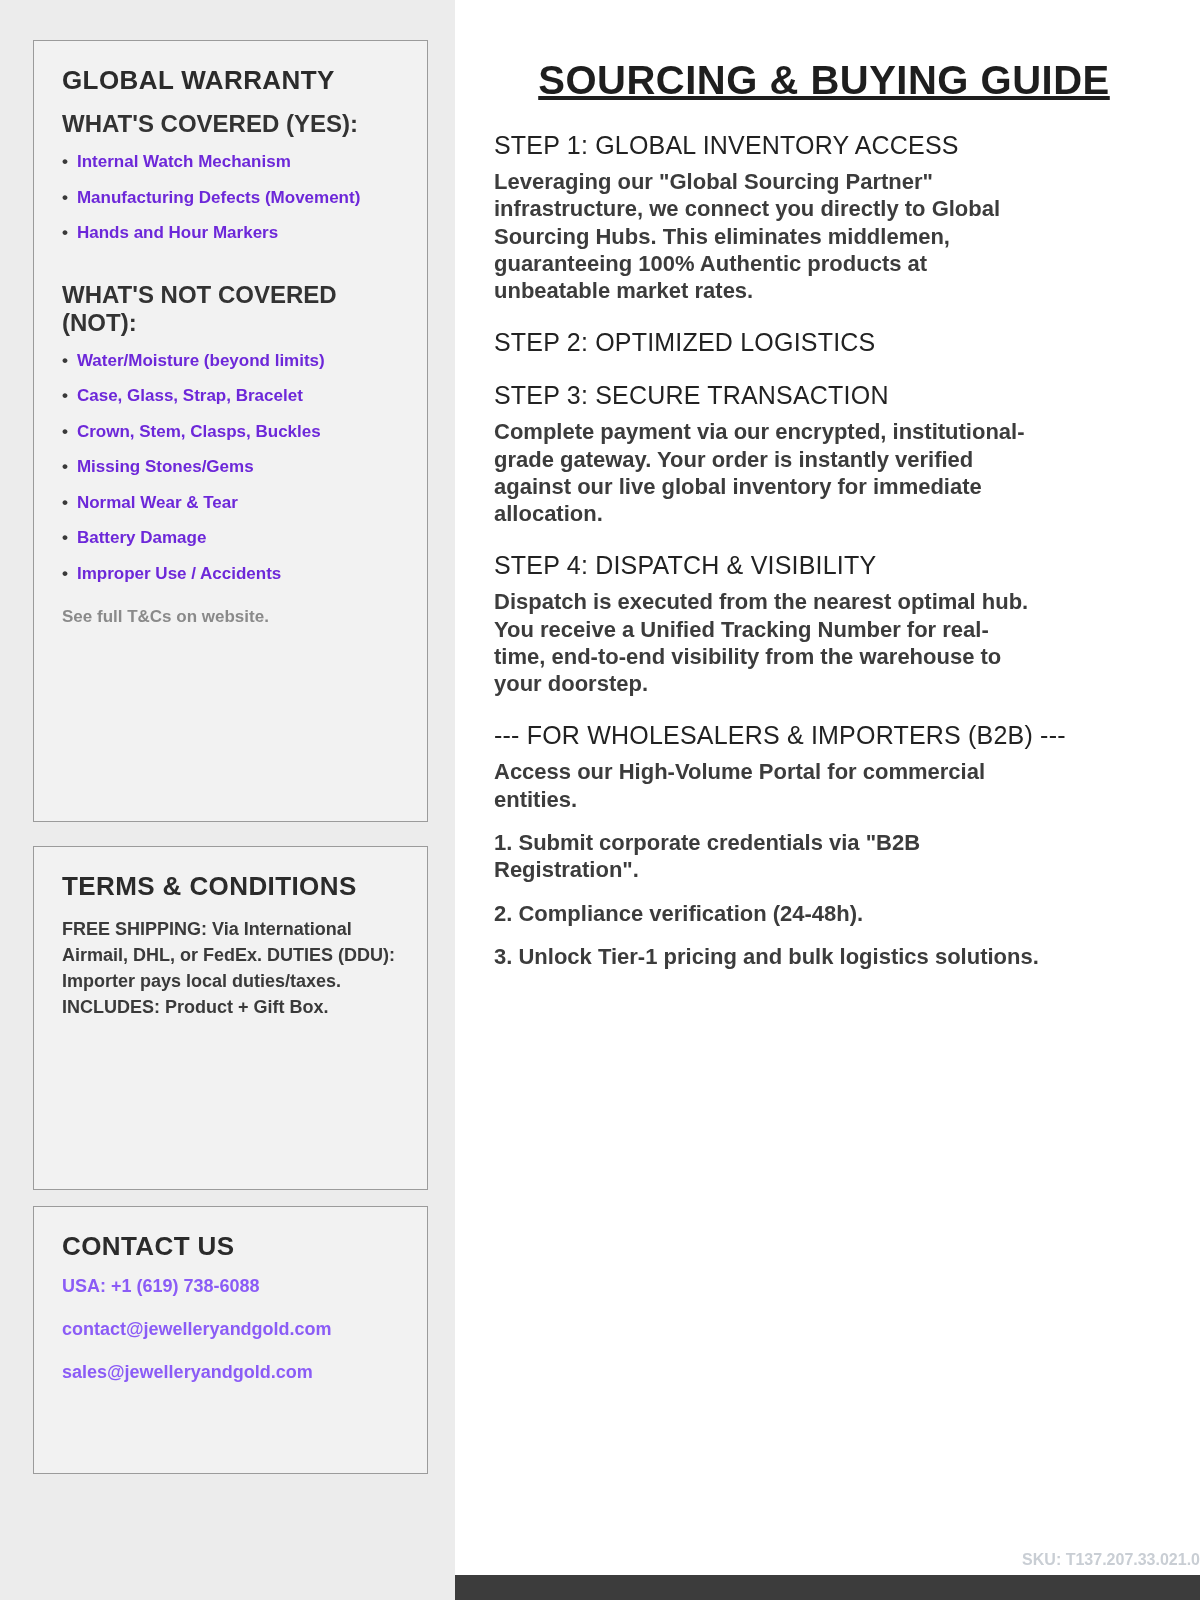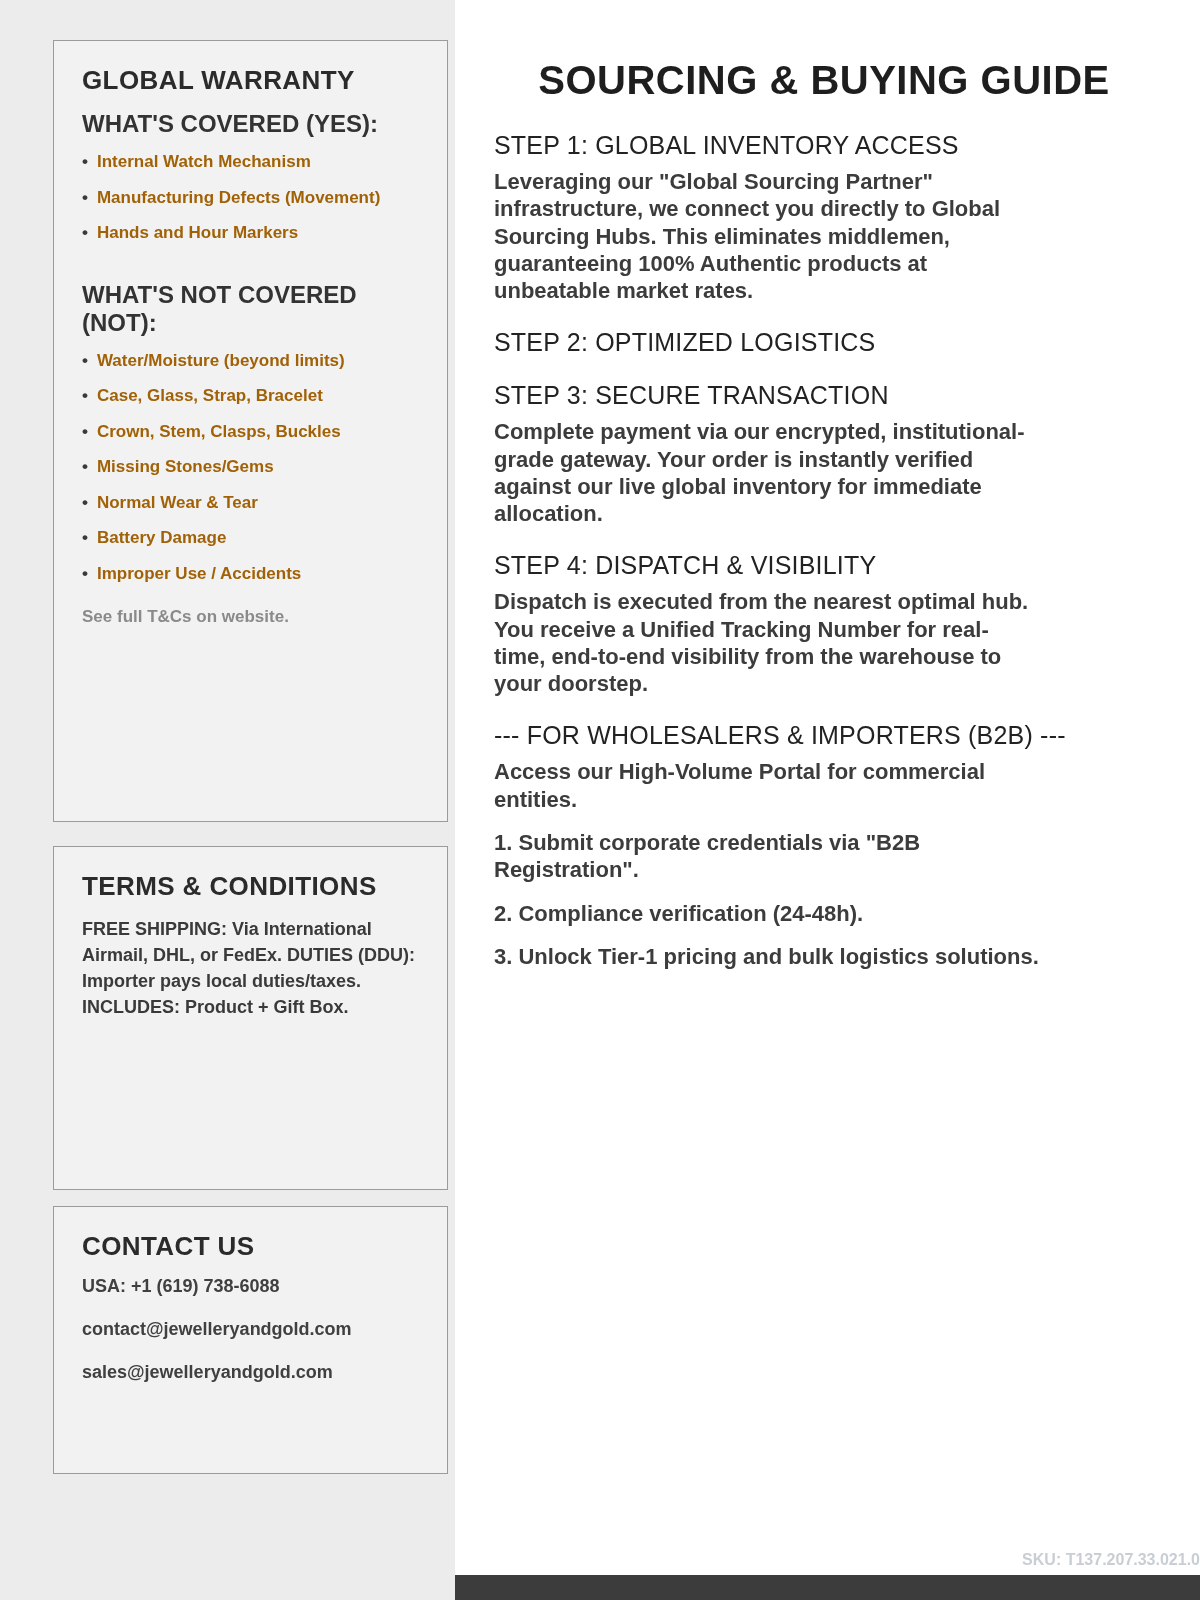--- a/index.html
+++ b/index.html
@@ -11,55 +11,54 @@
   }
   
   .sidebar{
     position:absolute;left:0;top:0;width:455px;height:1600px;
     background:#ececec;
   }
   .box{
     position:absolute;left:33px;width:395px;box-sizing:border-box;
     background:#f2f2f2;border:1px solid #9b9b9b;
     padding:24px 28px;
-    margin-left:20px;
   }
   .box-warranty{top:40px;height:782px;}
   .box-terms{top:846px;height:344px;}
   .box-contact{top:1206px;height:268px;}
   .box h2{
     margin:0 0 14px 0;font-size:26px;font-weight:bold;color:#2b2b2b;
     letter-spacing:0.4px;
   }
   .subhead{
     font-size:24px;font-weight:bold;color:#333;margin:6px 0 14px 0;
   }
   .subhead.second{margin-top:38px;}
   ul.bullets{list-style:none;margin:0;padding:0;}
   ul.bullets li{
-    font-size:17px;font-weight:bold;color:#a16207;
+    font-size:17px;font-weight:bold;color:#6d28d9;
     margin:0 0 16px 0;line-height:1.15;
   }
   ul.bullets li::before{content:"•";margin-right:9px;color:#3a3a3a;}
   .footnote{
     margin-top:24px;font-size:17px;font-weight:bold;color:#8a8a8a;
   }
   .terms-body{
     margin:0;font-size:18px;font-weight:bold;color:#3a3a3a;line-height:1.45;
   }
   .contact-line{
-    margin:0 0 22px 0;font-size:18px;font-weight:bold;color:#404040;
+    margin:0 0 22px 0;font-size:18px;font-weight:bold;color:#8b5cf6;
   }
   
   .main{
     position:absolute;left:494px;top:0;width:660px;
   }
   .main-title{
     margin:58px 0 28px 0;font-size:40px;font-weight:bold;color:#1e1e1e;
-    text-align:center;letter-spacing:0.5px;
+    text-align:center;letter-spacing:0.5px;text-decoration:underline;
   }
   .step h3, .b2b-heading{
     margin:24px 0 8px 0;font-size:25px;font-weight:normal;color:#222;
     letter-spacing:0.2px;
   }
   .step p, .body-text{
     margin:0;font-size:22px;font-weight:bold;color:#3c3c3c;
     line-height:1.24;max-width:545px;
   }
   .b2b-intro{margin:0 0 16px 0;}

